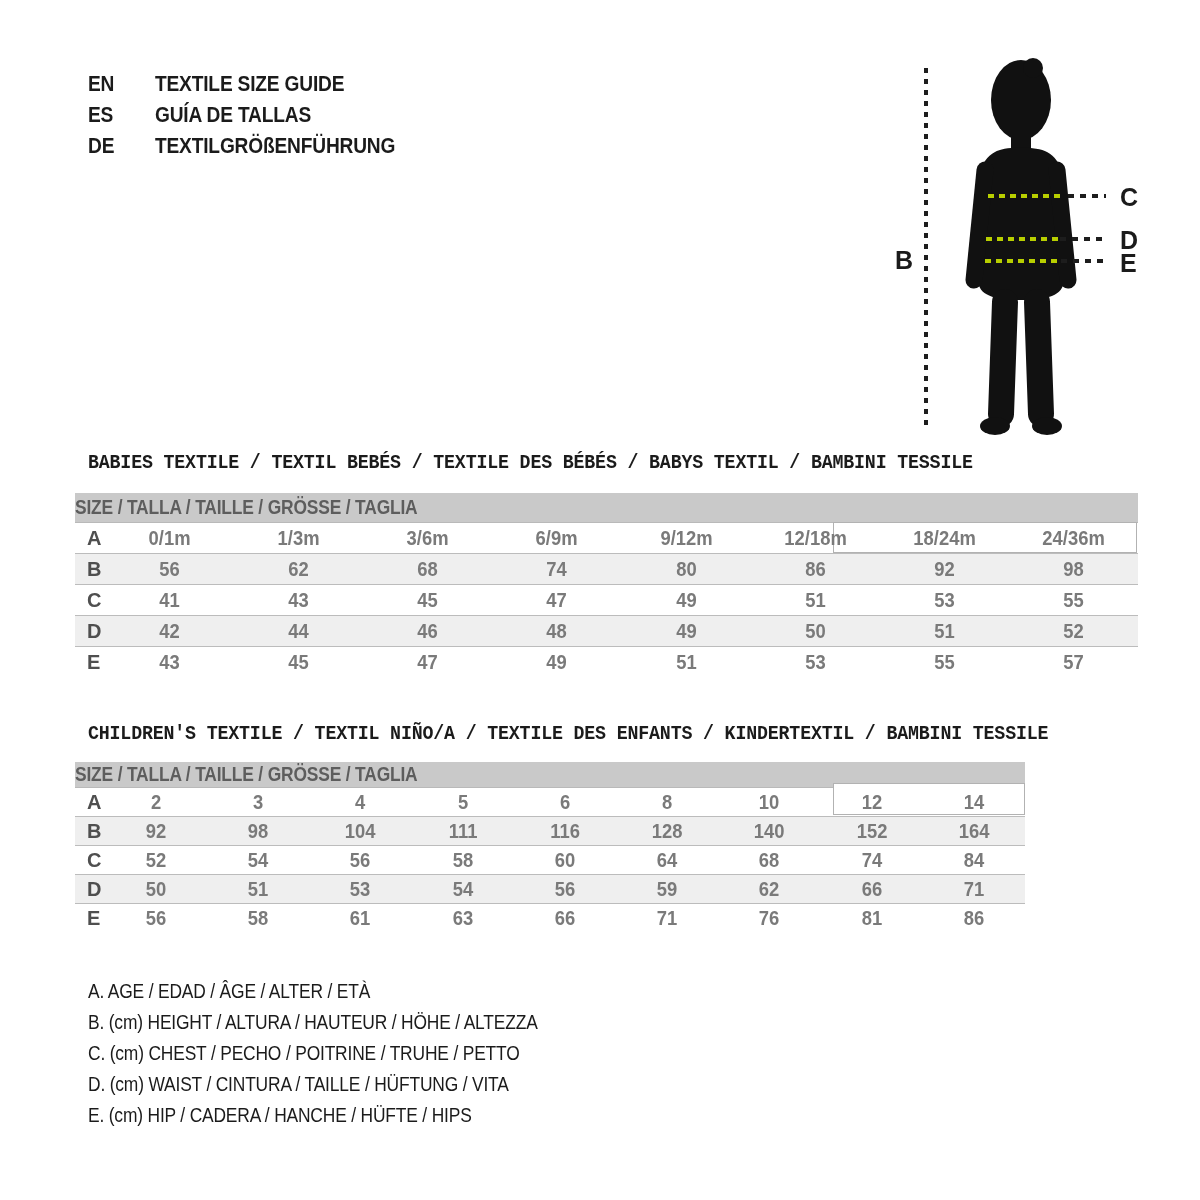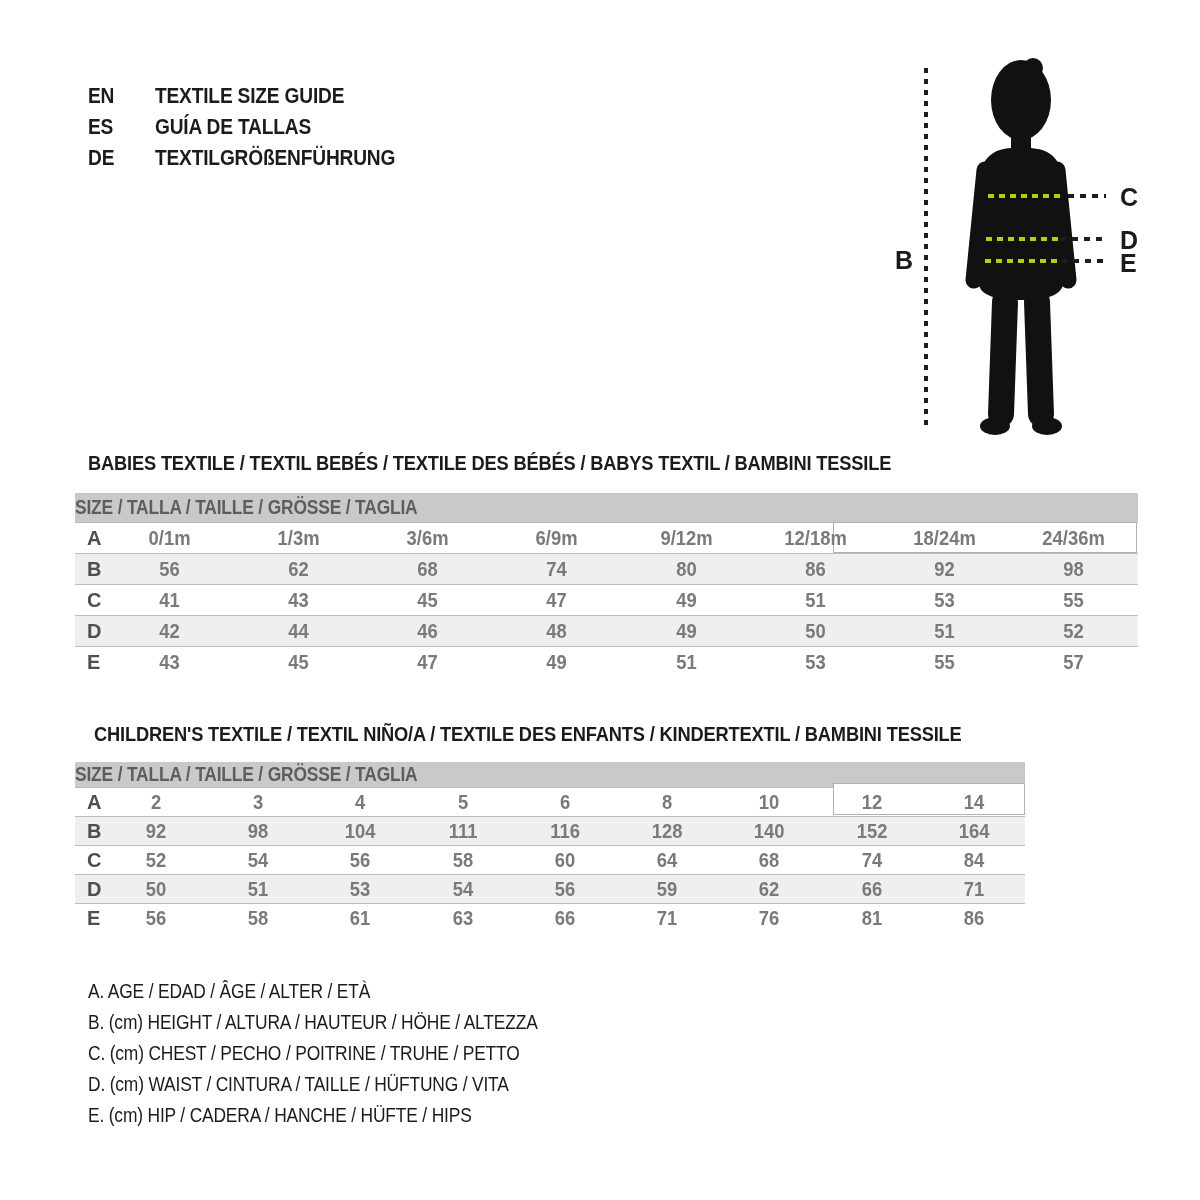--- a/index.html
+++ b/index.html
@@ -2,38 +2,38 @@
 <html style="--measure: #b8cf00; --sil: #111111;"><head>
 <meta charset="utf-8">
 <style>
   html,body{margin:0;padding:0;background:#fff;}
   #canvas{position:relative;width:1200px;height:1200px;background:#fff;overflow:hidden;
           font-family:"Liberation Sans",sans-serif;color:#1b1b1b;}
   .condensed{display:inline-block;transform:scaleX(.87);transform-origin:0 50%;
              letter-spacing:-.2px;white-space:nowrap;}
 
   
-  .lang-list{position:absolute;left:88px;top:80px;}
+  .lang-list{position:absolute;left:88px;top:68px;}
   .lang-item{display:flex;height:31px;align-items:center;font-size:22px;font-weight:bold;}
   .lang-code{width:67px;}
 
   
   .figure{position:absolute;left:880px;top:40px;width:300px;height:420px;}
   .sil-svg{position:absolute;left:65px;top:12px;}
   .b-line{position:absolute;left:44px;top:28px;width:4px;height:360px;
           background:repeating-linear-gradient(to bottom,#1d1d1d 0 5px,transparent 5px 11px);}
   .dotline{position:absolute;height:4px;}
   .green-dots{background:repeating-linear-gradient(to right,var(--measure,#b8cf00) 0 6px,transparent 6px 11px);}
   .black-dots{background:repeating-linear-gradient(to right,#1d1d1d 0 6px,transparent 6px 12px);}
   .fig-label{position:absolute;font-size:25px;font-weight:bold;color:#1b1b1b;line-height:1;}
 
   
-  .section-title{position:absolute;left:88px;font-size:21px;font-weight:bold;color:#1b1b1b;}
+  .section-title{position:absolute;left:88px;font-size:21px;font-weight:bold;color:#1b1b1b;font-family:Liberation Mono, monospace;}
   #babies-title{top:451px;}
-  #children-title{top:722px;margin-left:6px;}
+  #children-title{top:722px;}
 
   
   .size-table{position:absolute;left:75px;}
   #babies-table{top:493px;width:1063px;}
   #children-table{top:762px;width:950px;}
   .band{background:#c9c9c9;display:flex;align-items:center;padding-left:0;
         box-sizing:border-box;border-bottom:1px solid #b9b9b9;position:relative;z-index:0;}
   #babies-table .band{height:30px;}
   #children-table .band{height:26px;}
   .band-text{font-size:20px;font-weight:bold;color:#5d5d5d;}

